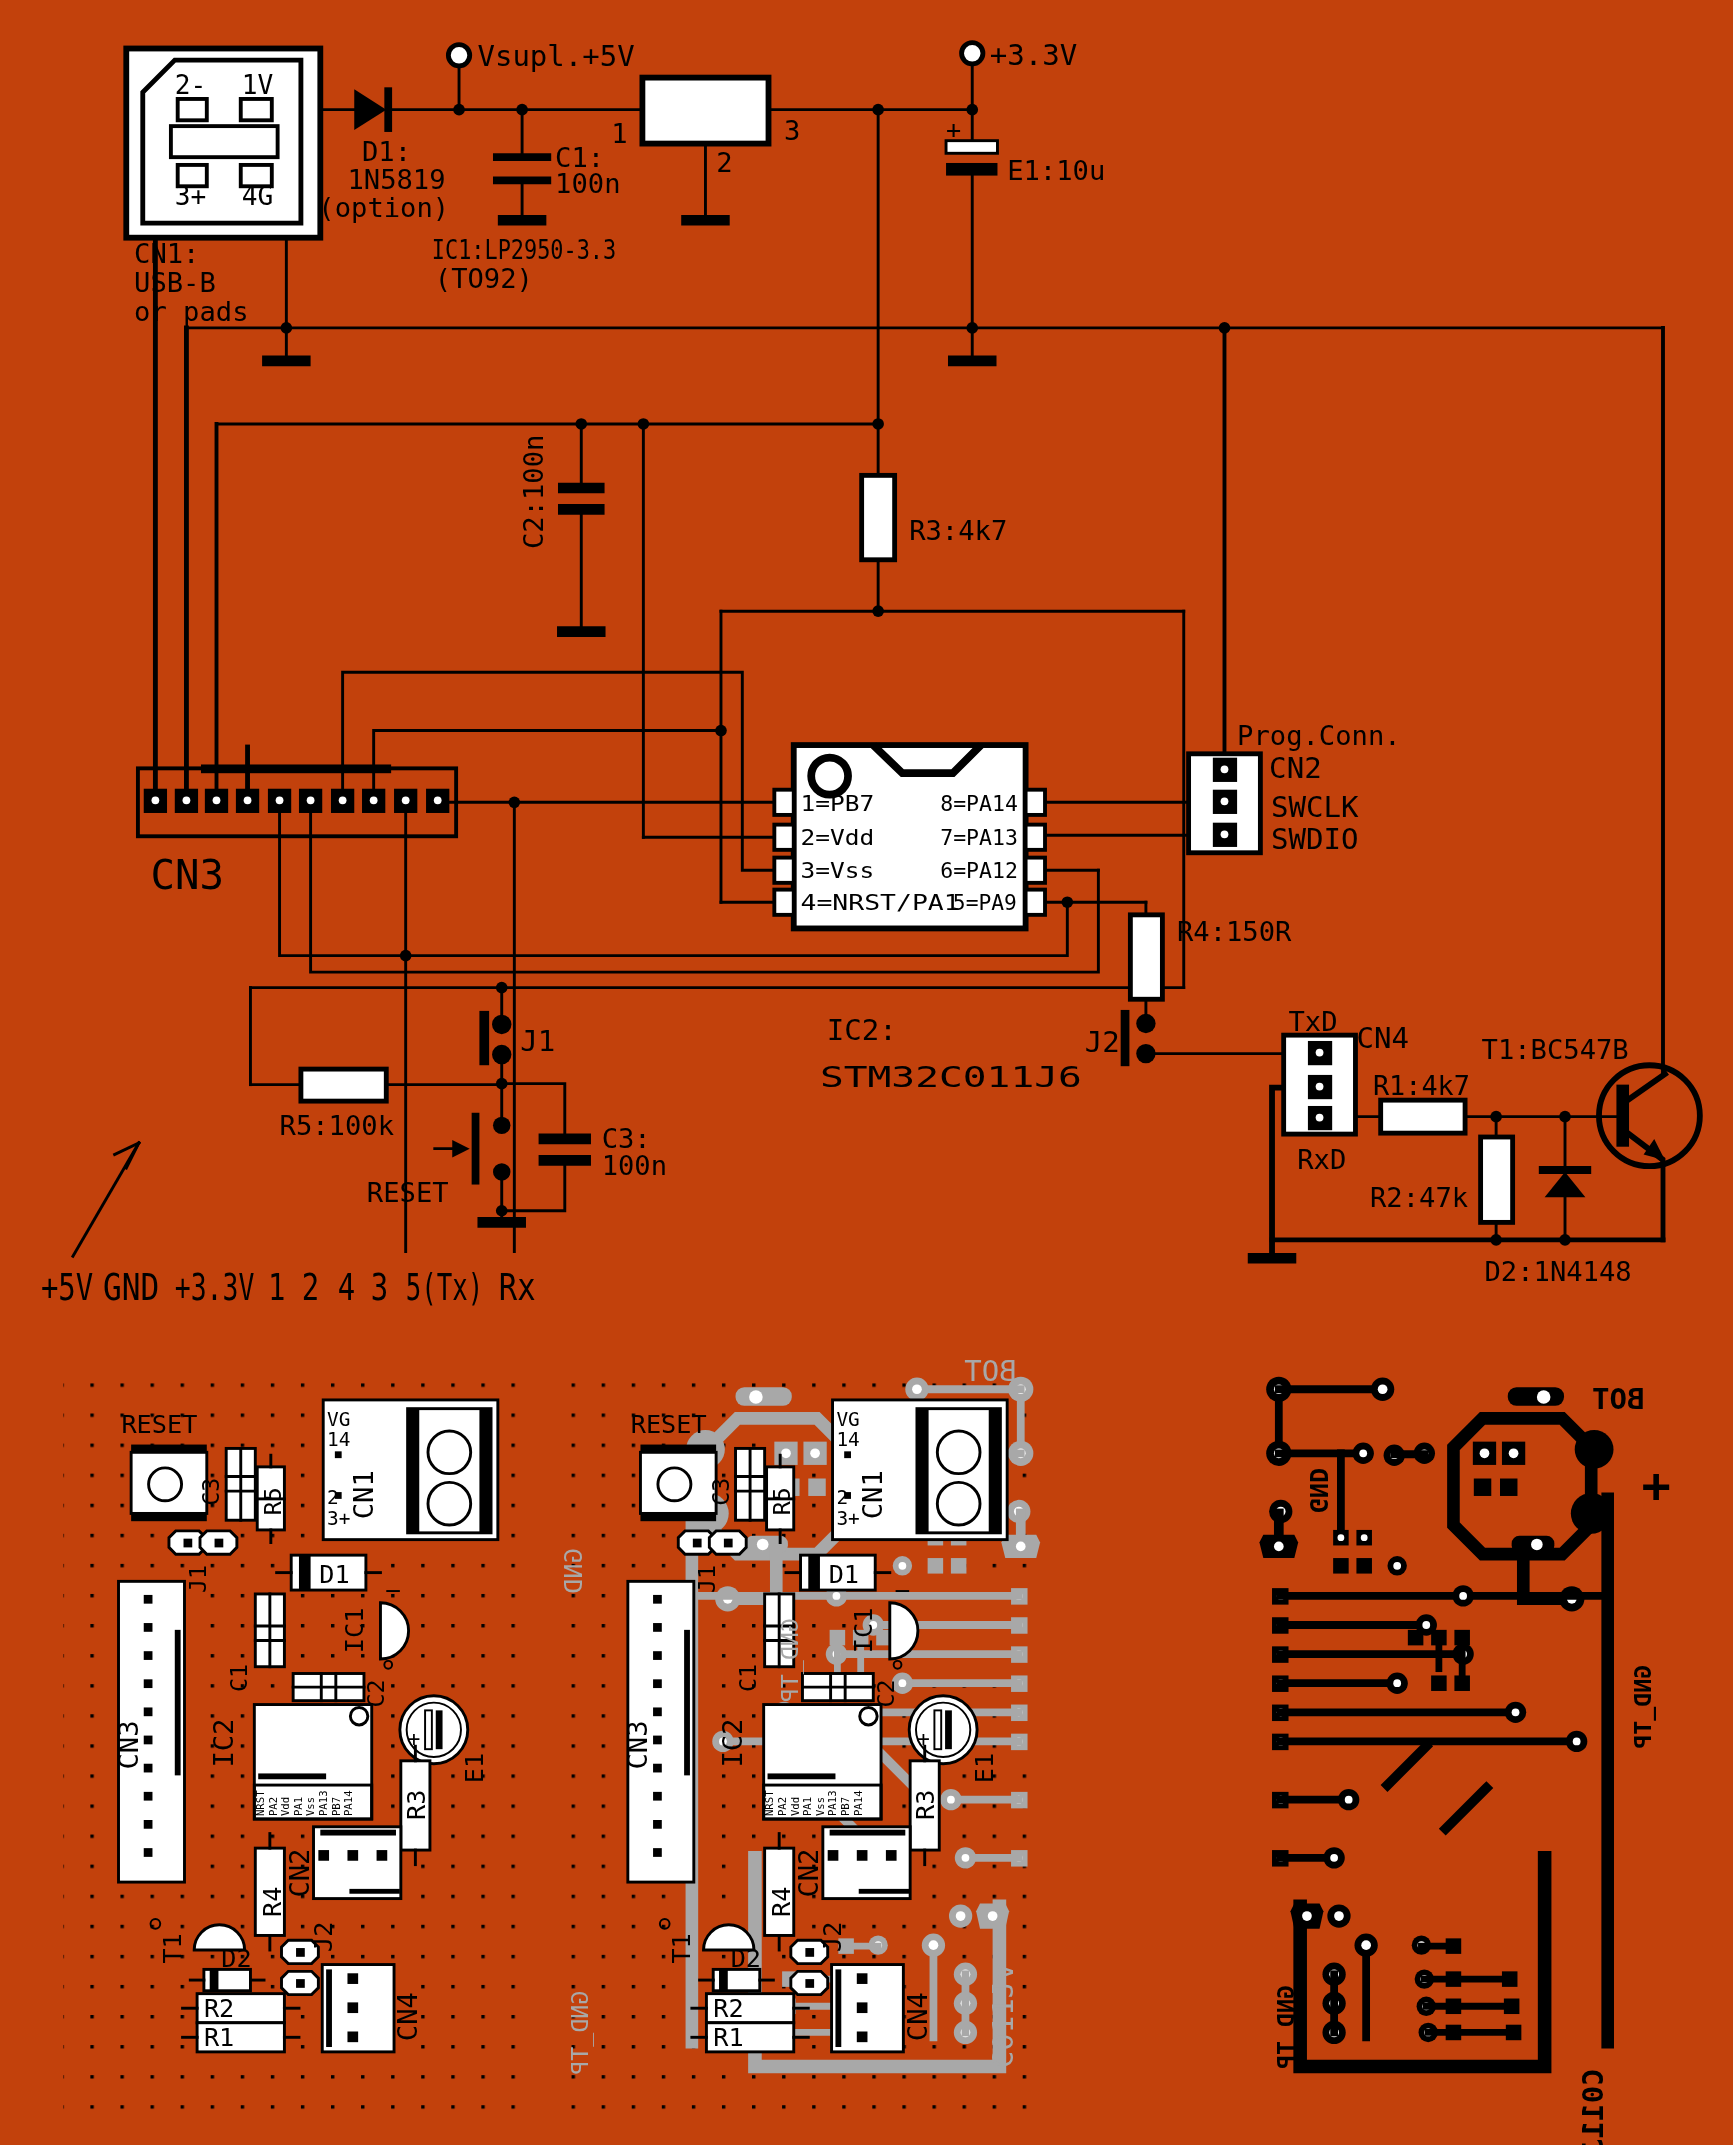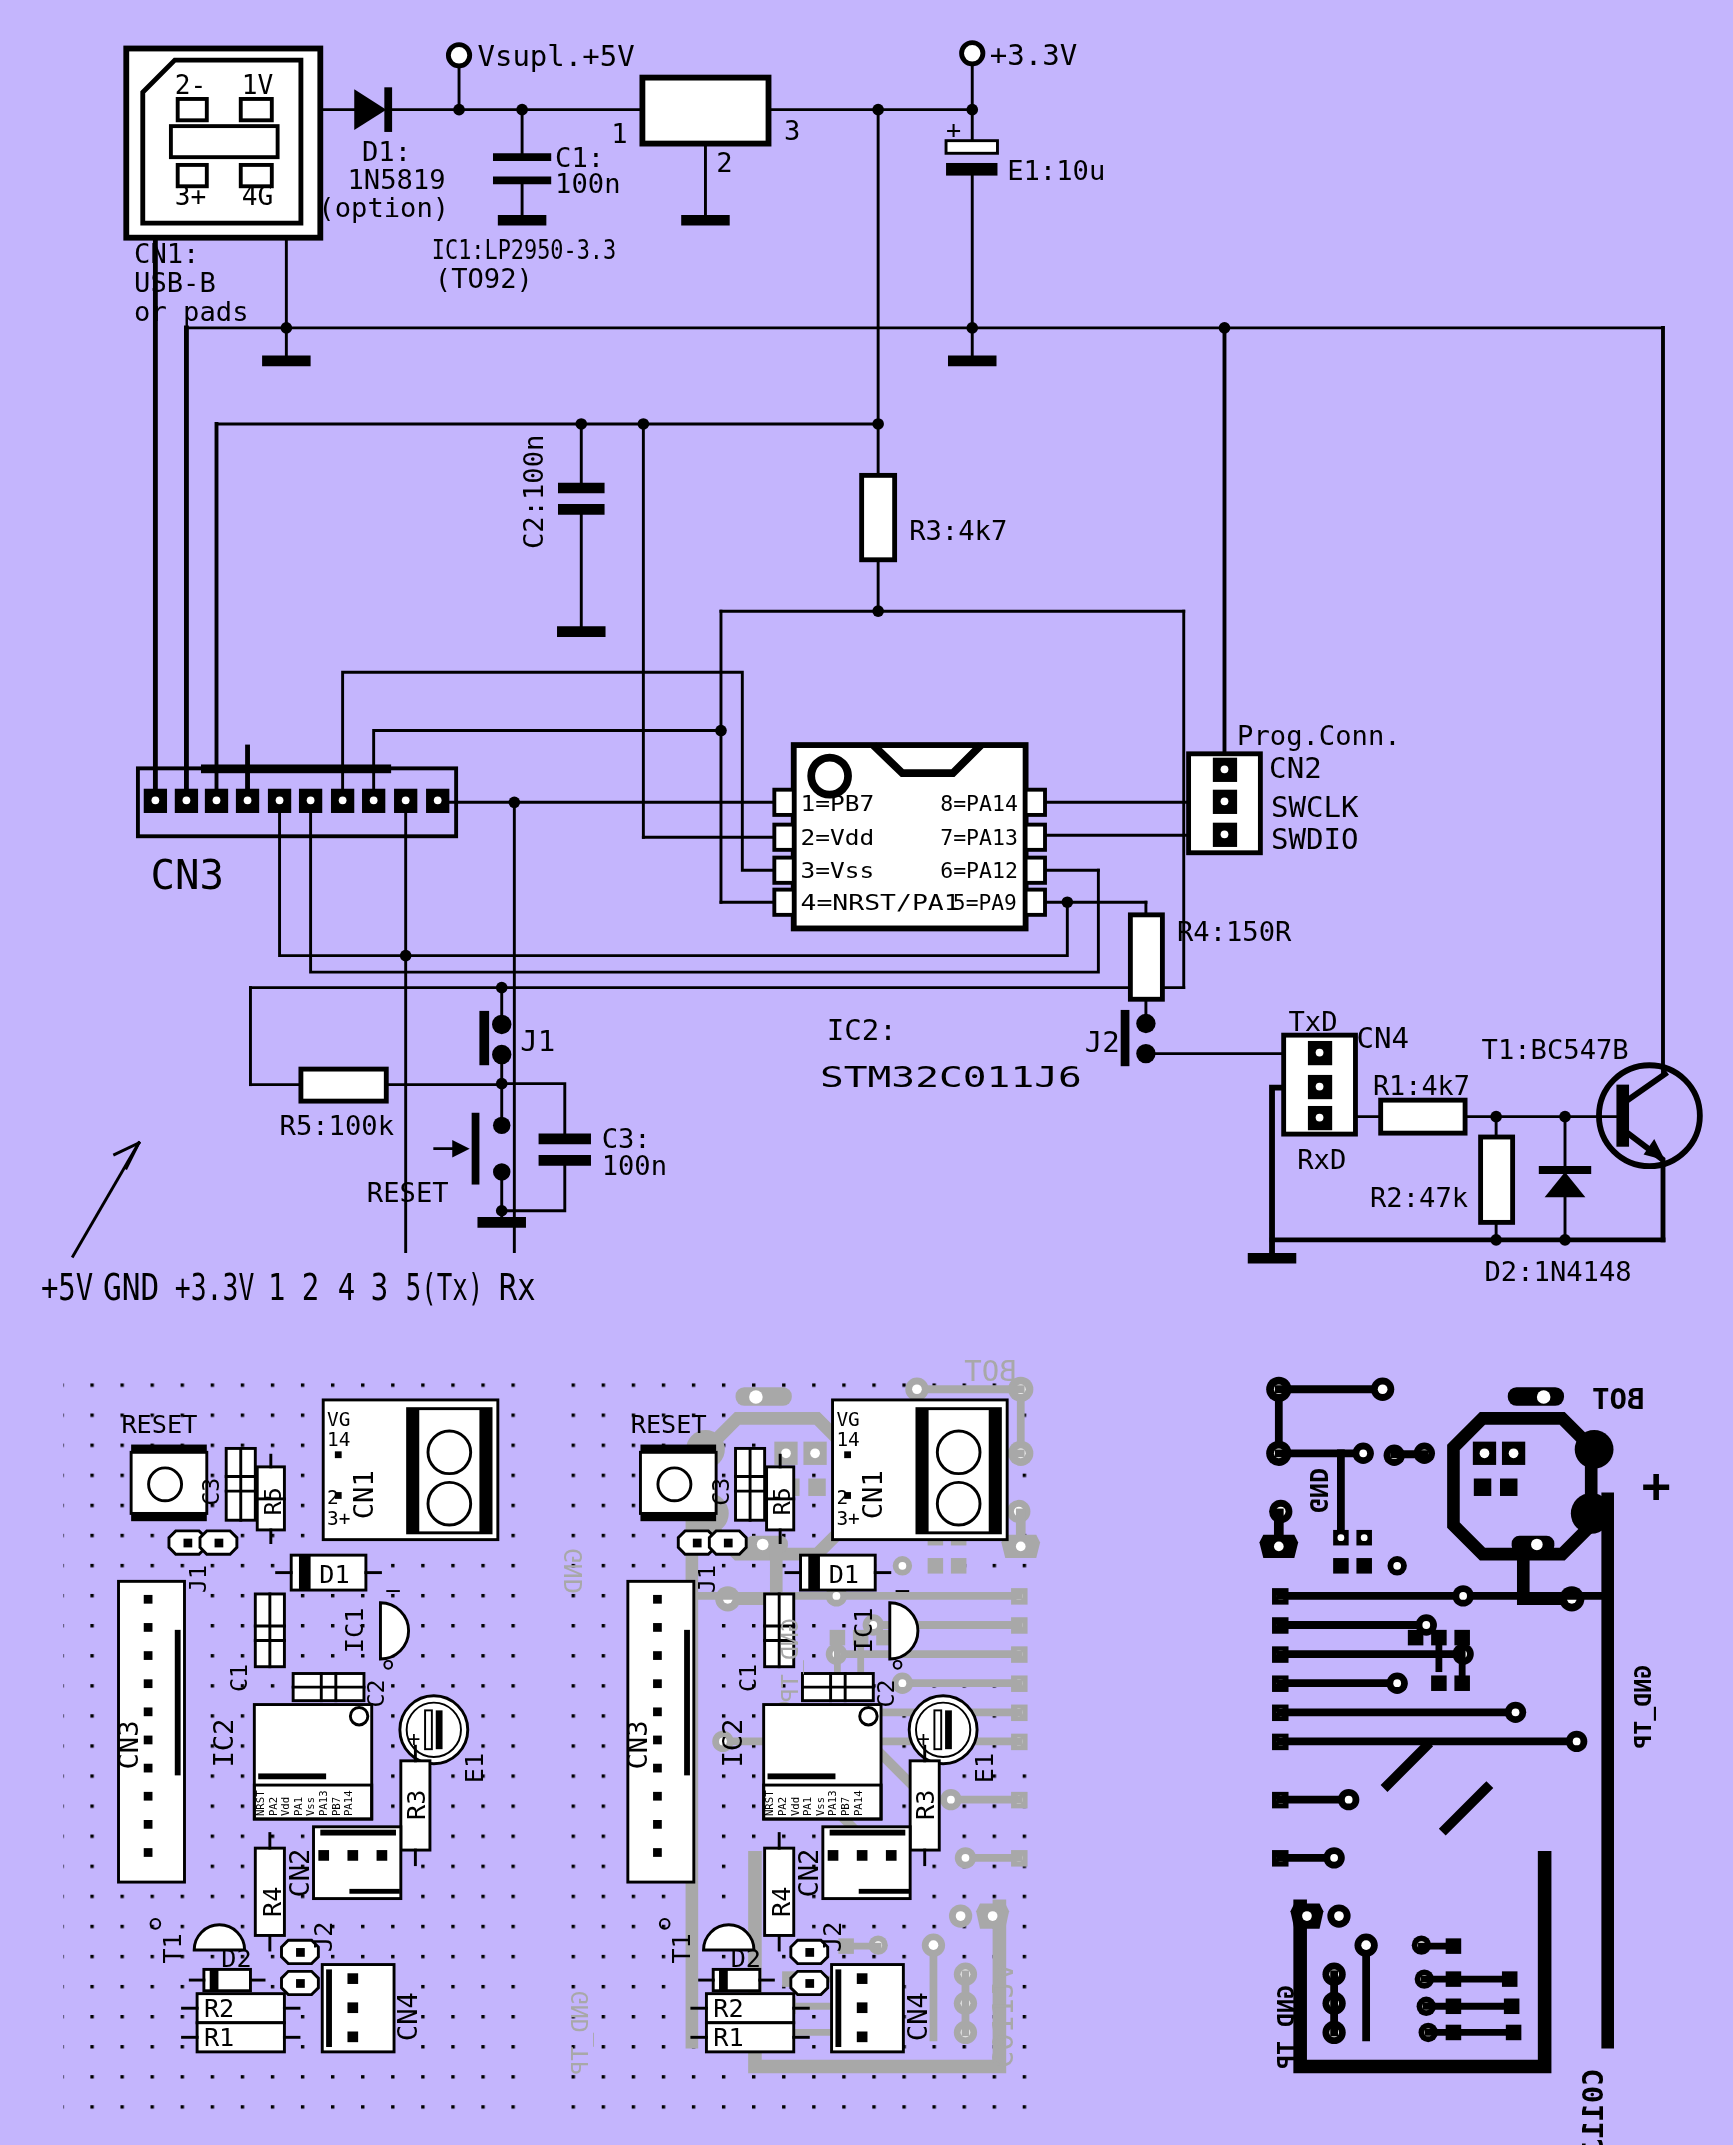--- a/index.html
+++ b/index.html
@@ -1,16 +1,16 @@
 <!DOCTYPE html>
 <html><head>
 <meta charset="utf-8">
 <style>
   html,body{margin:0;padding:0;background:#fff;}
-  #stage{width:1733px;height:2145px;position:relative;background:#c4b5fd;}
+  #stage{width:1733px;height:2145px;position:relative;background:#c2410c;}
   svg{display:block;}
   text{font-family:"DejaVu Sans Mono","Liberation Mono",monospace;fill:#000;}
   .t11{font-size:11px}.t20{font-size:20px}.t22{font-size:22px}.t24{font-size:24px}
   .t26{font-size:26px}.t27{font-size:27px}.t28{font-size:28px}.t30{font-size:30px}
   .t38{font-size:38px}.t42{font-size:42px}.t50{font-size:50px}
   .w2{fill:none;stroke:#000;stroke-width:2}
   .w3{fill:none;stroke:#000;stroke-width:3;stroke-linecap:square}
   .w4{fill:none;stroke:#000;stroke-width:4;stroke-linecap:square}
   .w5{fill:none;stroke:#000;stroke-width:5;stroke-linecap:square}
   .w6{fill:none;stroke:#000;stroke-width:6;stroke-linecap:square}

